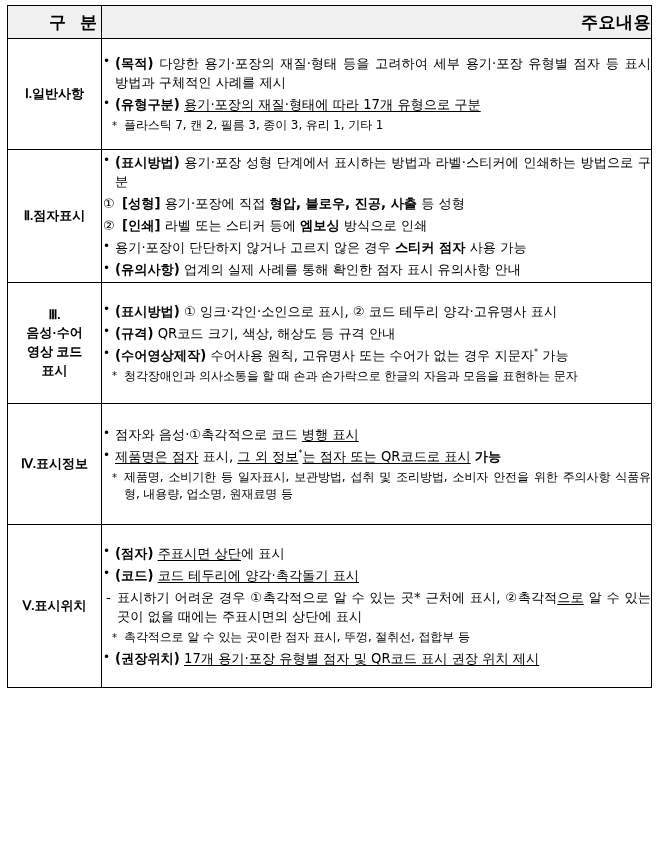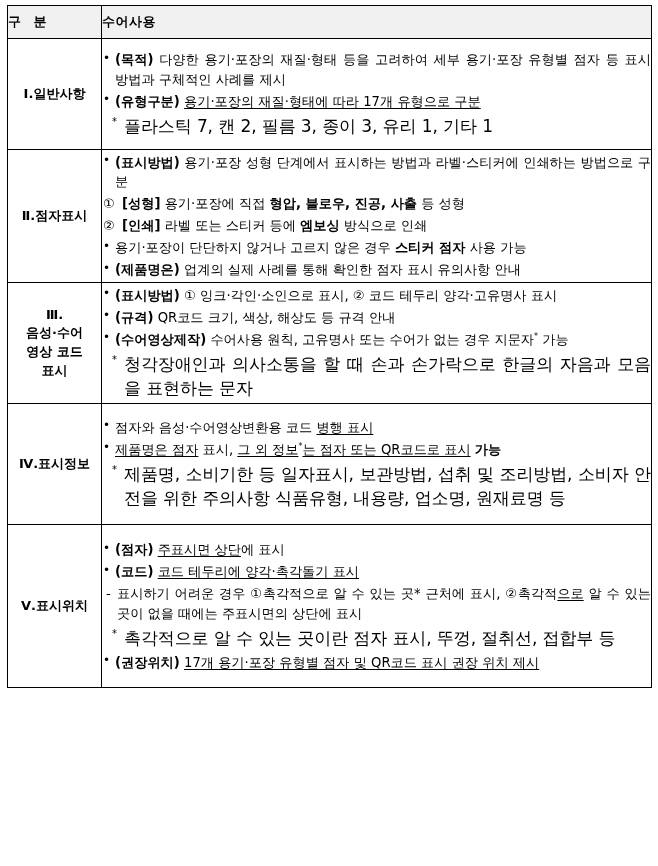--- a/index.html
+++ b/index.html
@@ -31,37 +31,37 @@
     border: 1.1px solid #000;
     vertical-align: middle;
     padding: 0;
   }
   col.c1 { width: 94px; }
   col.c2 { width: 550px; }
 
   
   .hdr {
     background: #f1f1f1;
-    text-align: left;
+    text-align: right;
     font-weight: bold;
-    font-size: 13px;
+    font-size: 17px;
     height: 32px;
     letter-spacing: 0.5px;
   }
   .hdr-sp { letter-spacing: 4px; }
 
   
   .lbl {
     text-align: center;
     font-weight: bold;
     font-size: 13px;
     line-height: 1.45;
     padding: 2px 1px;
   }
-  .lbl .ln { display: block; white-space: nowrap; }
+  .lbl .ln { display: block; white-space: nowrap; font-family: Liberation Serif, serif; }
 
   
   .cnt {
     padding: 6px 7px 6px 9px;
     font-size: 13.2px;
     line-height: 1.48;
     margin-top: 28px;
   }
 
   .li {
@@ -88,21 +88,21 @@
     content: attr(data-marker);
     left: 1px;
     top: 0px;
     font-size: 13px;
   }
 
   .note {
     position: relative;
     padding-left: 22px;
     margin: 2px 0 2px 0;
-    font-size: 17px;
+    font-size: 12px;
     line-height: 1.45;
     text-align: justify;
     letter-spacing: -0.1px;
   }
   .note::before {
     content: "*";
     position: absolute;
     left: 10px;
     top: 1.5px;
     font-size: 10px;
@@ -132,21 +132,21 @@
     <colgroup>
         <col class="c1">
         <col class="c2">
       </colgroup>
     <thead>
       <tr>
         <th class="hdr">
           <span class="hdr-sp">구 분</span>
         </th>
         <th class="hdr">
-          <span>수어사용</span>
+          <span>주요내용</span>
         </th>
       </tr>
     </thead>
     <tbody id="tbody">
         <tr style="height: 111px;">
           <td class="lbl">
             <span class="ln">Ⅰ.일반사항</span>
           </td>
           <td class="cnt">
             <div class="li justi"><span class="b">(목적)</span><span> 다양한 용기·포장의 재질·형태 등을 고려하여 세부 용기·포장 유형별 점자 등 표시 방법과 구체적인 사례를 제시</span></div>
@@ -156,21 +156,21 @@
         </tr>
         <tr style="height: 121px;">
           <td class="lbl">
             <span class="ln">Ⅱ.점자표시</span>
           </td>
           <td class="cnt">
             <div class="li justi"><span class="b">(표시방법)</span><span> 용기·포장 성형 단계에서 표시하는 방법과 라벨·스티커에 인쇄하는 방법으로 구분</span></div>
             <div class="li num" data-marker="①"><span class="b">[성형]</span><span> 용기·포장에 직접 </span><span class="b">형압, 블로우, 진공, 사출</span><span> 등 성형</span></div>
             <div class="li num" data-marker="②"><span class="b">[인쇄]</span><span> 라벨 또는 스티커 등에 </span><span class="b">엠보싱</span><span> 방식으로 인쇄</span></div>
             <div class="li justi"><span>용기·포장이 단단하지 않거나 고르지 않은 경우 </span><span class="b">스티커 점자</span><span> 사용 가능</span></div>
-            <div class="li justi"><span class="b">(제품명은)</span><span> 업계의 실제 사례를 통해 확인한 점자 표시 유의사항 안내</span></div>
+            <div class="li justi"><span class="b">(유의사항)</span><span> 업계의 실제 사례를 통해 확인한 점자 표시 유의사항 안내</span></div>
           </td>
         </tr>
         <tr style="height: 121px;">
           <td class="lbl">
             <span class="ln">Ⅲ.</span>
             <span class="ln">음성·수어</span>
             <span class="ln">영상 코드</span>
             <span class="ln">표시</span>
           </td>
           <td class="cnt">
@@ -178,21 +178,21 @@
             <div class="li justi"><span class="b">(규격)</span><span> QR코드 크기, 색상, 해상도 등 규격 안내</span></div>
             <div class="li justi"><span class="b">(수어영상제작)</span><span> 수어사용 원칙, 고유명사 또는 수어가 없는 경우 지문자</span><span class="sup">*</span><span> 가능</span></div>
             <div class="note"><span>청각장애인과 의사소통을 할 때 손과 손가락으로 한글의 자음과 모음을 표현하는 문자</span></div>
           </td>
         </tr>
         <tr style="height: 121px;">
           <td class="lbl">
             <span class="ln">Ⅳ.표시정보</span>
           </td>
           <td class="cnt">
-            <div class="li justi"><span>점자와 음성·수어영상변환용 코드 </span><span class="bu">병행 표시</span></div>
+            <div class="li justi"><span>점자와 음성·①촉각적으로 코드 </span><span class="bu">병행 표시</span></div>
             <div class="li justi"><span class="bu">제품명은 점자</span><span> 표시, </span><span class="bu">그 외 정보</span><span class="sup">*</span><span class="bu">는 점자 또는 QR코드로 표시</span><span> </span><span class="b">가능</span></div>
             <div class="note"><span>제품명, 소비기한 등 일자표시, 보관방법, 섭취 및 조리방법, 소비자 안전을 위한 주의사항 식품유형, 내용량, 업소명, 원재료명 등</span></div>
           </td>
         </tr>
         <tr style="height: 163px;">
           <td class="lbl">
             <span class="ln">Ⅴ.표시위치</span>
           </td>
           <td class="cnt">
             <div class="li justi"><span class="b">(점자)</span><span> </span><span class="u">주표시면 상단</span><span>에 표시</span></div>

